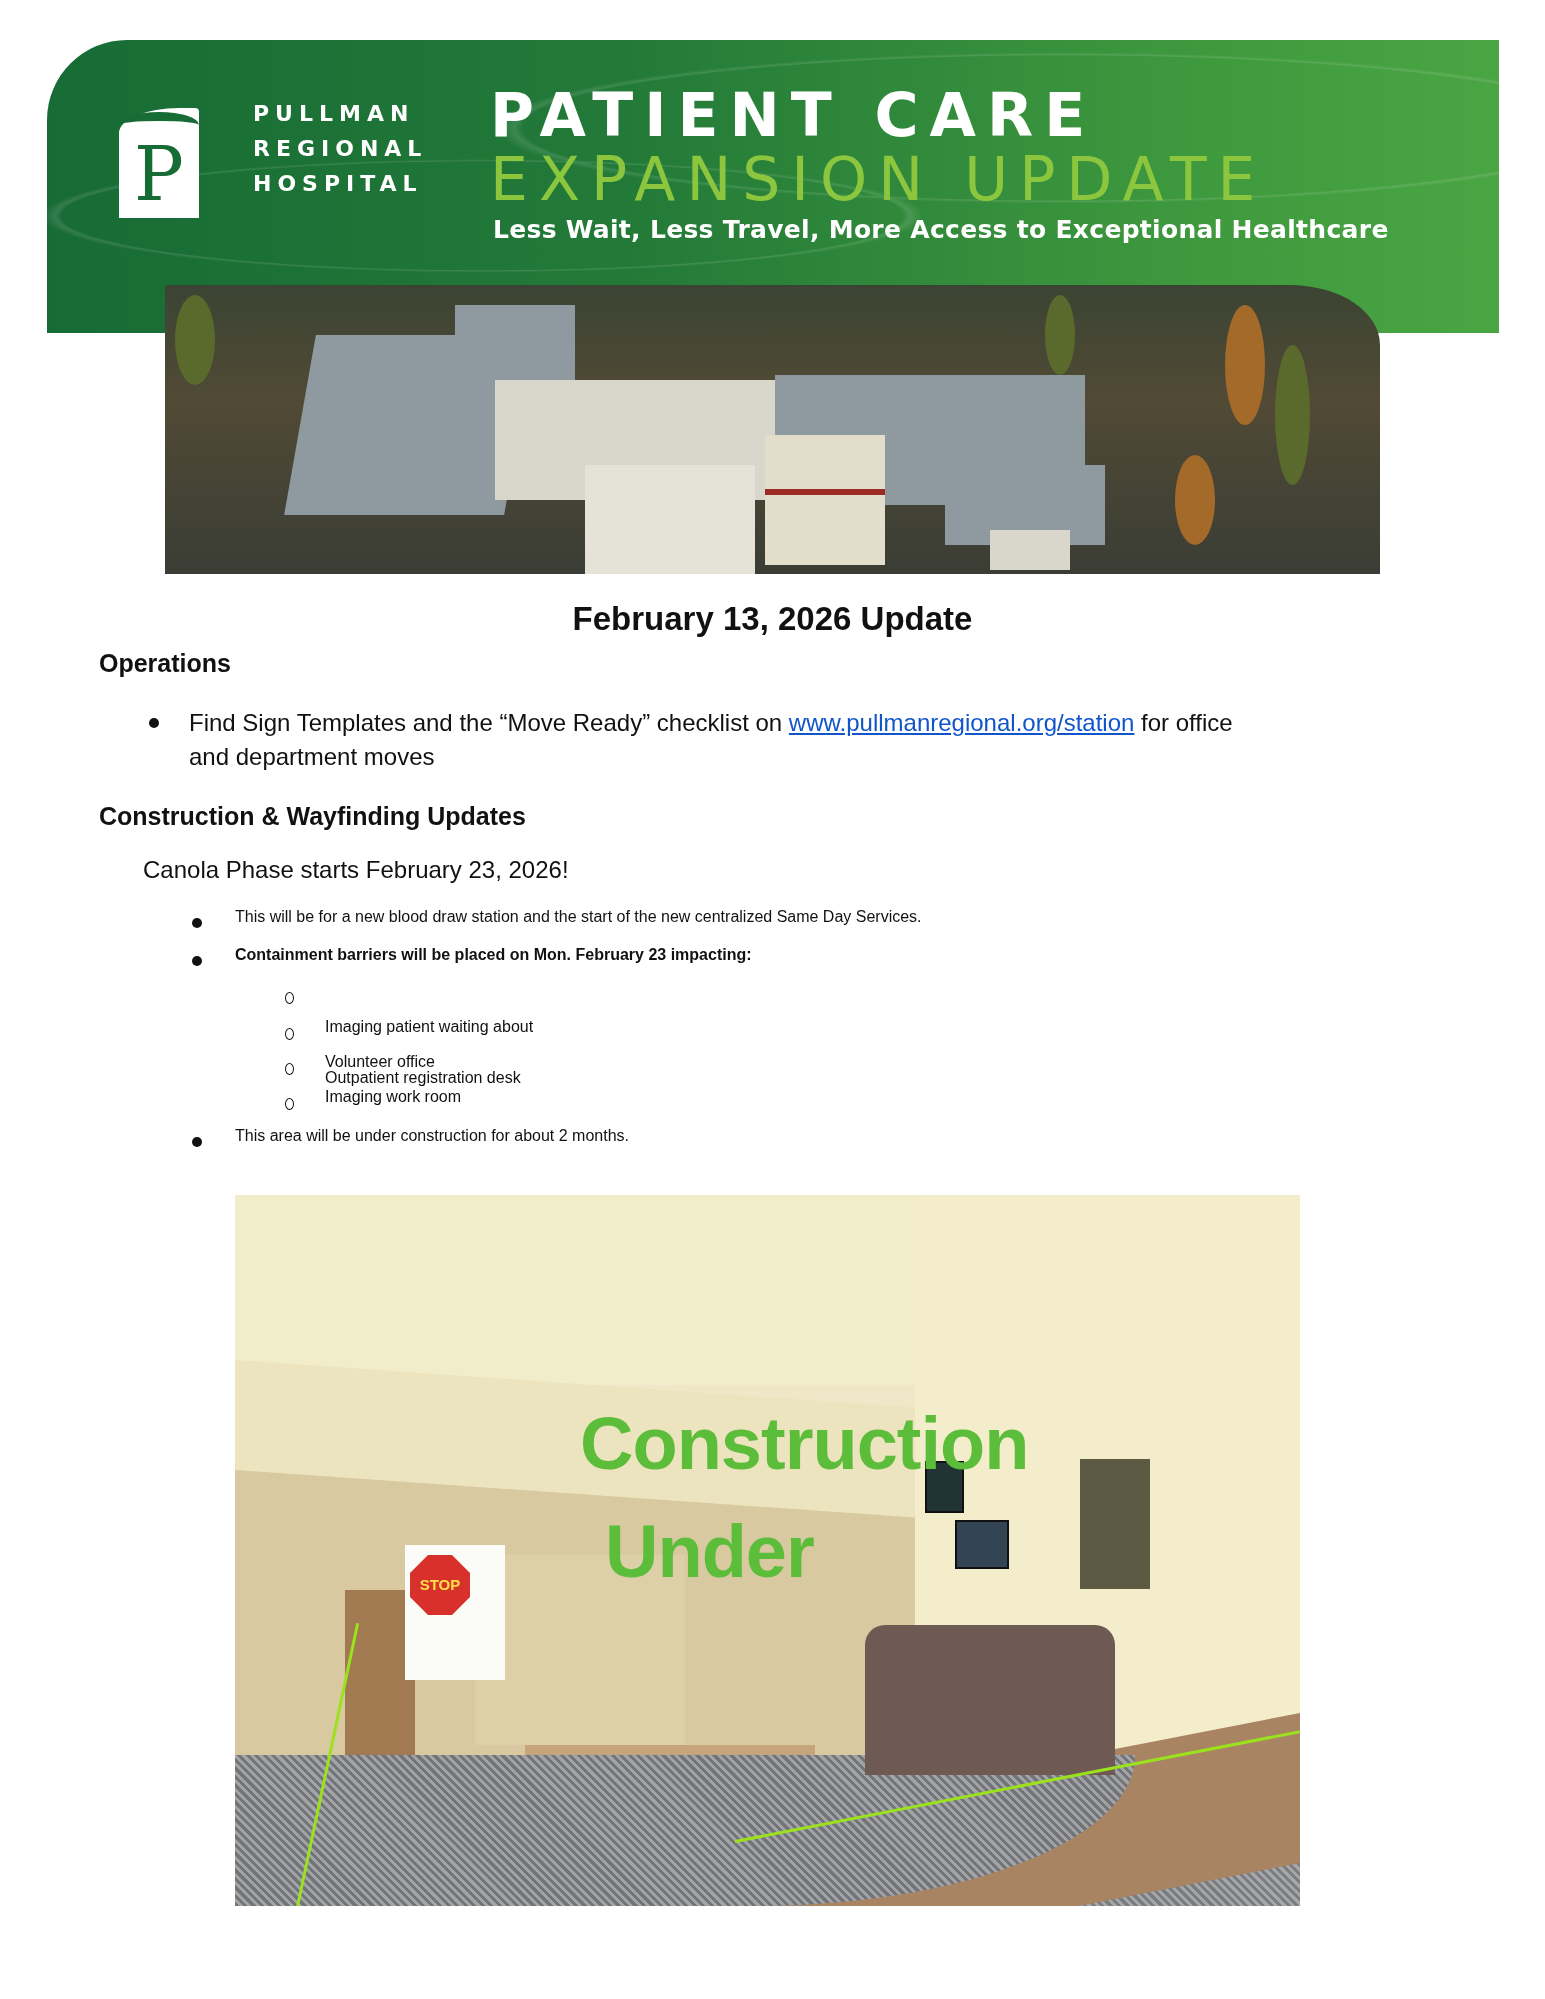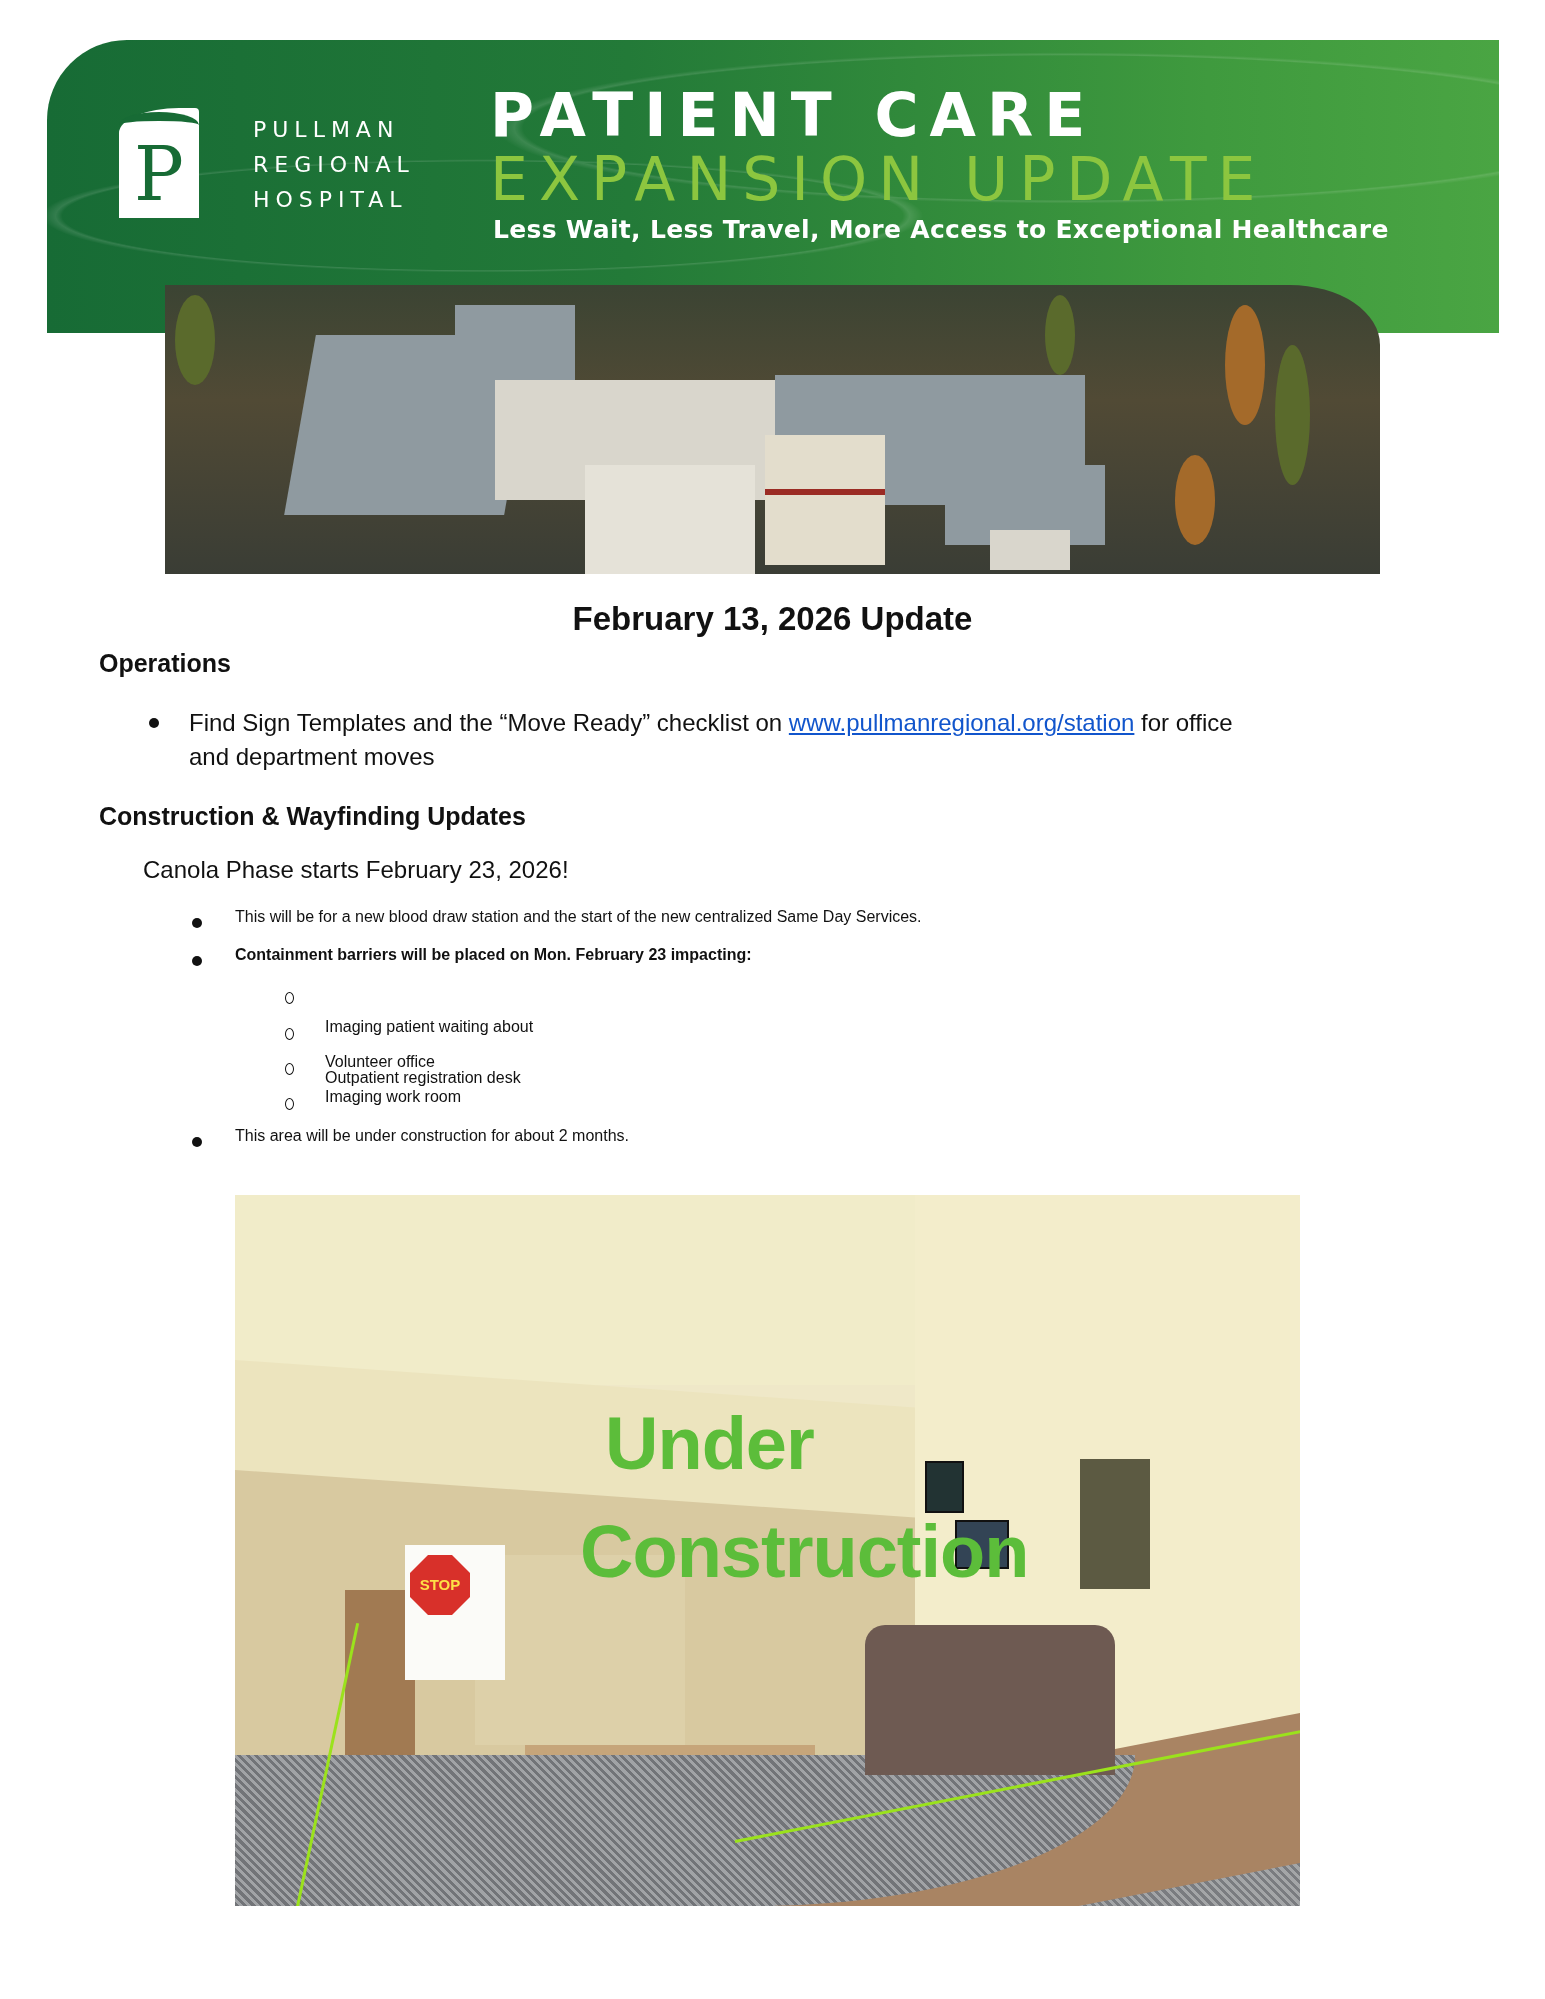--- a/index.html
+++ b/index.html
@@ -13,22 +13,22 @@
   .banner .swirl { position: absolute; inset: 0; opacity: .12;
             background:
               radial-gradient(ellipse 700px 90px at 30% 60%, transparent 60%, #fff 61%, transparent 63%),
               radial-gradient(ellipse 900px 120px at 70% 30%, transparent 60%, #fff 61%, transparent 63%); }
   .logo-mark { position: absolute; left: 72px; top: 68px; width: 80px; height: 110px; background: #fff;
                border-top-left-radius: 60px 25px; border-top-right-radius: 4px; }
   .logo-mark .arc { position: absolute; left: 0; top: 4px; width: 80px; height: 26px;
                border-top: 9px solid #176b35; border-radius: 50% 50% 0 0; box-sizing: border-box; }
   .logo-mark .p { position: absolute; left: 0; right: 0; top: 26px; text-align: center;
                font-family: "DejaVu Serif", serif; font-size: 74px; line-height: 80px; color: #176b35; }
-  .logo-words { position: absolute; left: 206px; top: 72px; color: #fff; font-family: "DejaVu Sans", sans-serif;
-               font-weight: normal; font-size: 22px; letter-spacing: 6px; line-height: 35px; }
+  .logo-words { position: absolute; left: 206px; top: 56px; color: #fff; font-family: "DejaVu Sans", sans-serif;
+               font-weight: bold; font-size: 22px; letter-spacing: 6px; line-height: 35px; }
   .title1 { position: absolute; left: 443px; top: 40px; color: #fff; font-weight: bold;
             font-family: "DejaVu Sans", sans-serif; font-size: 60px; letter-spacing: 11px; line-height: 70px; }
   .title2 { position: absolute; left: 443px; top: 104px; color: #8cc63f; font-weight: normal;
             font-family: "DejaVu Sans", sans-serif; font-size: 60px; letter-spacing: 11px; line-height: 70px; }
   .tagline { position: absolute; left: 446px; top: 175px; color: #fff; font-weight: bold;
              font-family: "DejaVu Sans", sans-serif; font-size: 25px; letter-spacing: .3px; }
 
   
   .aerial { position: absolute; left: 165px; top: 285px; width: 1215px; height: 289px;
             border-top-right-radius: 90px 60px; overflow: hidden;
@@ -160,16 +160,16 @@
   <div class="desk"></div>
   <div class="carpet"></div>
   <div class="floor"></div>
   <div class="carpet2"></div>
   <div class="chairs"></div>
   <div class="aframe"></div>
   <div class="stop-sign">STOP</div>
   <div class="tape1"></div>
   <div class="tape2"></div>
   <div class="uc-text">
+    <span class="l2">Construction</span>
     <span class="l2" style="margin-left:25px;">Under</span>
-    <span class="l2">Construction</span>
   </div>
 </div>
 
 </body></html>

